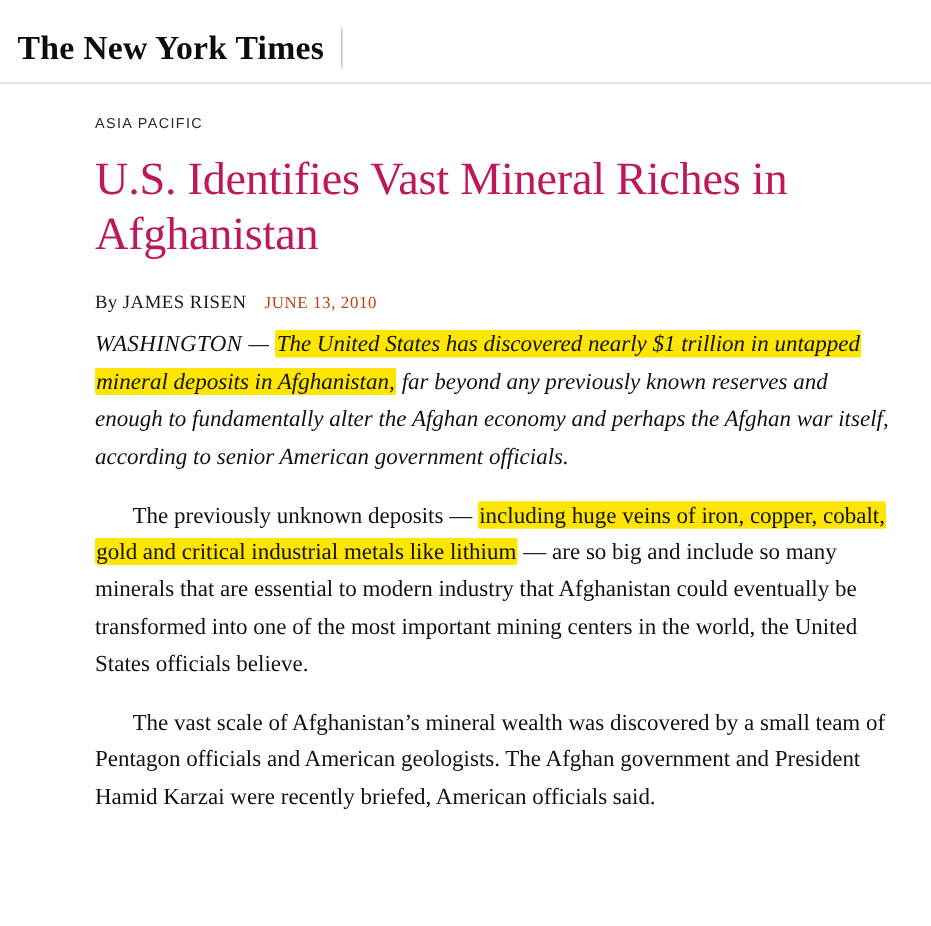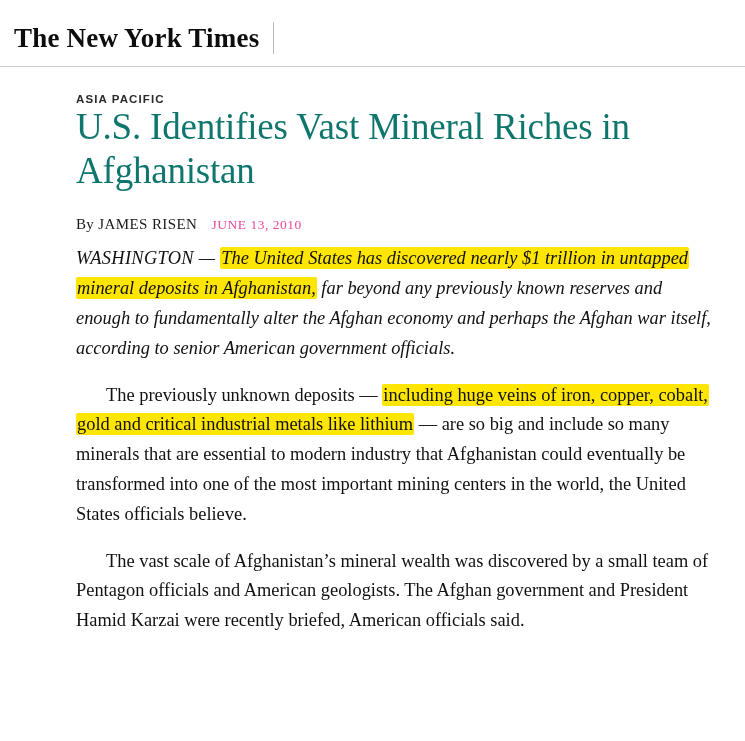--- a/index.html
+++ b/index.html
@@ -42,31 +42,32 @@
     margin-left: 14px;
     margin-bottom: -2px;
   }
   .article {
     padding: 26px 28px 0 76px;
     box-sizing: border-box;
   }
   .kicker {
     font-family: "Liberation Sans", sans-serif;
     font-size: 11.5px;
-    font-weight: bold;
+    font-weight: normal;
     letter-spacing: 1.1px;
     color: #2b2b2b;
+    margin-bottom: 17px;
   }
   .headline {
     font-family: "Liberation Serif", serif;
     font-size: 37px;
     font-weight: normal;
     line-height: 1.18;
     letter-spacing: -0.2px;
-    color: #0f766e;
+    color: #be185d;
     margin: 0 0 22px 0;
     max-width: 600px;
   }
   .byline {
     font-family: "Liberation Serif", serif;
     font-size: 16.5px;
     color: #1a1a1a;
     margin-bottom: 10px;
     letter-spacing: 0.2px;
   }
@@ -78,21 +79,21 @@
     text-transform: uppercase;
     font-size: 15px;
     letter-spacing: 0.4px;
   }
   .byline .date {
     margin-left: 10px;
     font-variant: small-caps;
     text-transform: uppercase;
     font-size: 13.5px;
     letter-spacing: 0.5px;
-    color: #ec4899;
+    color: #c2410c;
   }
   p.body {
     font-family: "Liberation Serif", serif;
     font-size: 18.4px;
     line-height: 1.62;
     margin: 0 0 17px 0;
     color: #111111;
     max-width: 648px;
   }
   p.body.indent {

